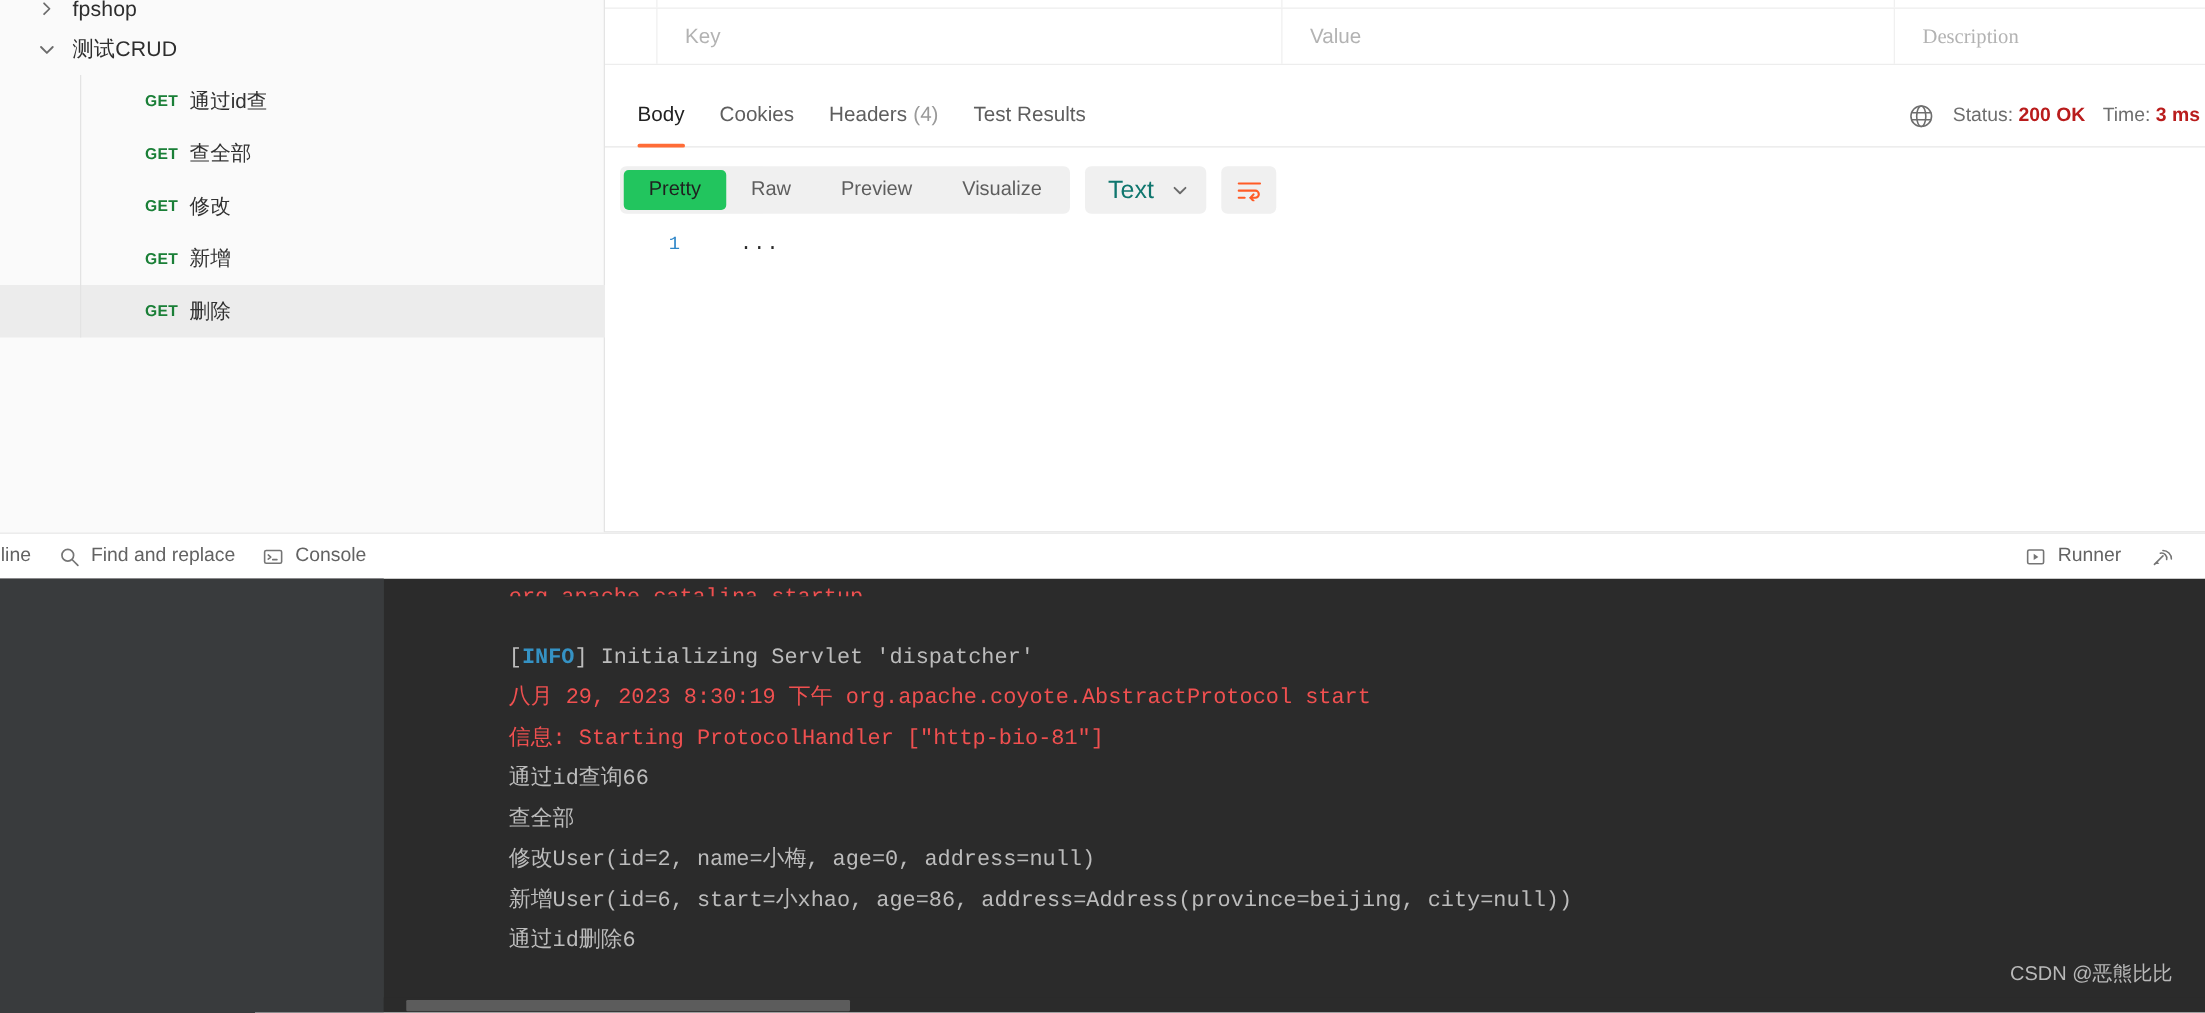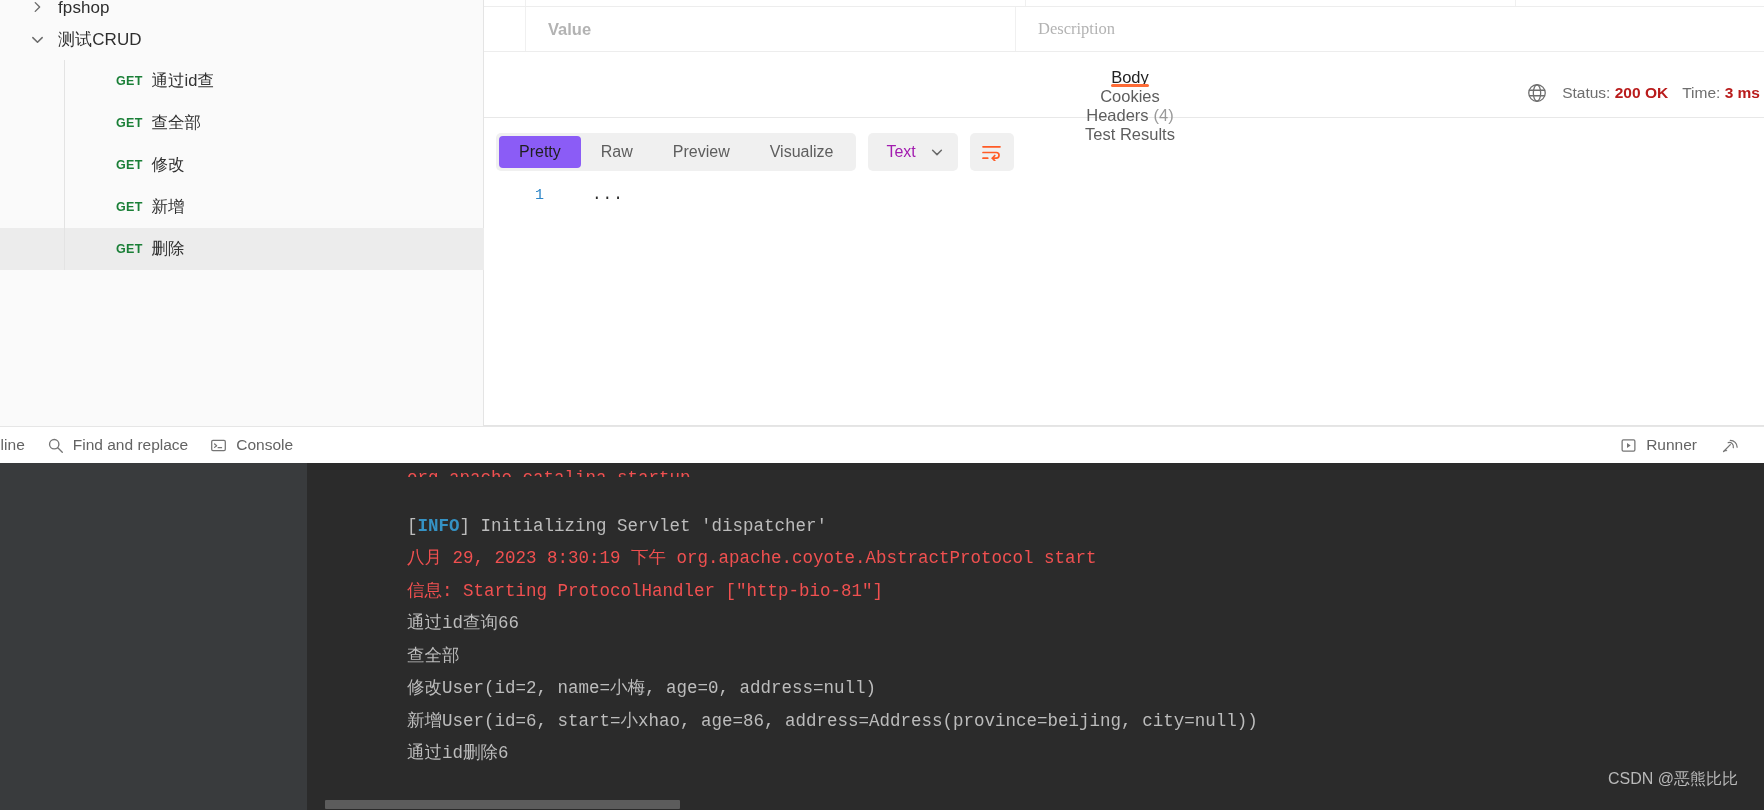--- a/index.html
+++ b/index.html
@@ -71,31 +71,30 @@
   .kv-table { position: absolute; left: 0; top: 0; width: 1280px; }
   .kv-row { display: flex; height: 45px; border-bottom: 1px solid #ededed; }
   .kv-row.sliver { height: 7px; border-bottom: 1px solid #ededed; }
   .kv-check { width: 42px; border-right: 1px solid #f0f0f0; flex: none; }
   .kv-cell {
     display: flex; align-items: center;
     padding-left: 22px; border-right: 1px solid #f0f0f0;
     font-size: 16.5px; color: #b3b3b3;
   }
   .kv-key { width: 500px; flex: none; }
-  .kv-val { width: 490px; flex: none; font-weight: bold; }
+  .kv-val { width: 490px; flex: none; }
   .kv-desc { flex: 1 1 auto; border-right: none; font-family: Liberation Serif, serif; }
 
   
   .resp-tabs {
     position: absolute; left: 0; top: 68px;
     width: 1280px; height: 50px;
     display: flex; align-items: center;
     border-bottom: 1px solid #e8e8e8;
     padding-left: 12px;
-    flex-direction: column;
   }
   .rtab {
     position: relative; height: 50px; display: flex; align-items: center;
     padding: 0 14px; font-size: 16.5px; color: #5e5e5e; cursor: pointer;
   }
   .rtab.active { color: #212121; }
   .rtab.active::after {
     content: ""; position: absolute; left: 14px; right: 14px; bottom: 0;
     height: 3px; background: #ff6c37; border-radius: 2px;
   }
@@ -118,28 +117,28 @@
   }
   .seg {
     display: flex; align-items: center; height: 38px;
     background: #f0f0f0; border-radius: 5px; padding: 3px;
   }
   .seg-item {
     height: 32px; display: flex; align-items: center; justify-content: center;
     padding: 0 20px; font-size: 16px; color: #5e5e5e;
     border-radius: 4px; cursor: pointer; white-space: nowrap;
   }
-  .seg-item.active { background: #8b5cf6; color: #1f1f1f; }
+  .seg-item.active { background: #22c55e; color: #1f1f1f; }
 
   .type-select {
     display: flex; align-items: center; gap: 14px;
     height: 38px; padding: 0 14px 0 18px;
     background: #f0f0f0; border-radius: 5px; cursor: pointer;
   }
-  .type-select .lbl { font-size: 16px; color: #a21caf; }
+  .type-select .lbl { font-size: 20px; color: #0f766e; }
   .caret { width: 14px; height: 14px; color: #6a6a6a; display:block; }
 
   .wrap-btn {
     width: 44px; height: 38px; background: #f0f0f0; border-radius: 5px;
     display: flex; align-items: center; justify-content: center; cursor: pointer;
   }
   .wrap-btn svg { display:block; color:#ff5b26; }
 
   
   .body-code {
@@ -278,20 +277,21 @@
 
       <div class="kv-table">
         <div class="kv-row sliver">
           <div class="kv-check"></div>
           <div class="kv-cell kv-key"></div>
           <div class="kv-cell kv-val"></div>
           <div class="kv-cell kv-desc"></div>
         </div>
         <div class="kv-row">
           <div class="kv-check"></div>
+          <div class="kv-cell kv-key">Key</div>
           <div class="kv-cell kv-val">Value</div>
           <div class="kv-cell kv-desc">Description</div>
         </div>
       </div>
 
       <div class="resp-tabs">
         <div class="rtab active">
           <span>Body</span>
         </div>
         <div class="rtab">

